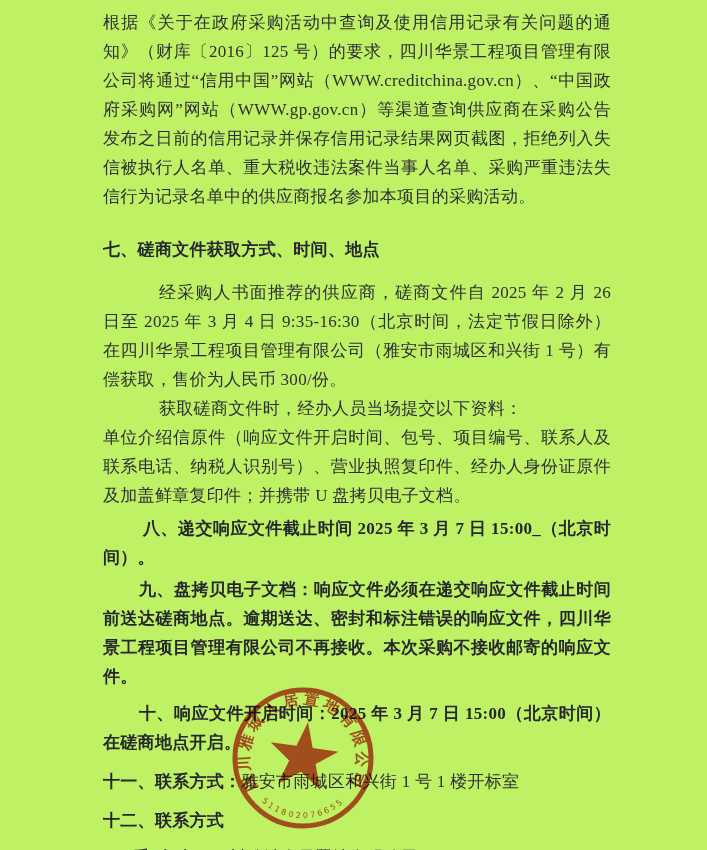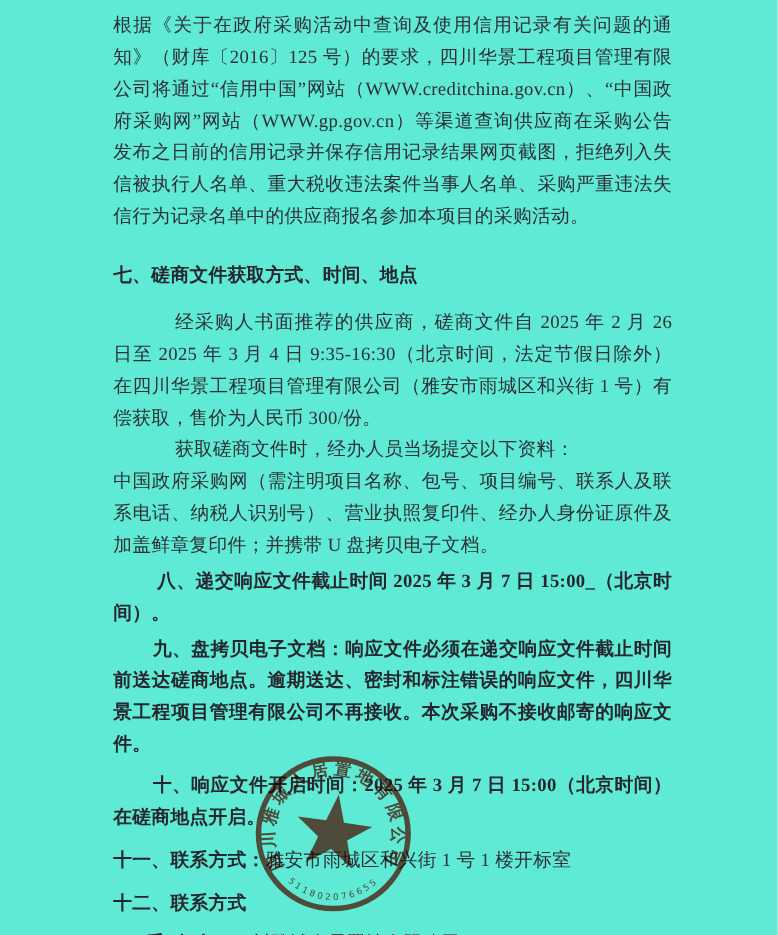--- a/index.html
+++ b/index.html
@@ -5,21 +5,21 @@
   html, body {
     margin: 0;
     padding: 0;
     background: #e8e8e8;
   }
   .page {
     position: relative;
     width: 707px;
     height: 850px;
     margin: 0 auto;
-    background: #5eead4;
+    background: #bef264;
     overflow: hidden;
     font-family: "Liberation Serif", "DejaVu Serif", serif;
     color: #2e2e36;
   }
   .content {
     position: absolute;
     left: 103px;
     top: 0;
     width: 508px;
     padding-top: 8px;
@@ -73,21 +73,21 @@
   <div class="content">
 
     <p>根据《关于在政府采购活动中查询及使用信用记录有关问题的通知》（财库〔2016〕125 号）的要求，四川华景工程项目管理有限公司将通过“信用中国”网站（WWW.creditchina.gov.cn）、“中国政府采购网”网站（WWW.gp.gov.cn）等渠道查询供应商在采购公告发布之日前的信用记录并保存信用记录结果网页截图，拒绝列入失信被执行人名单、重大税收违法案件当事人名单、采购严重违法失信行为记录名单中的供应商报名参加本项目的采购活动。</p>
 
     <h3 class="h-sec sec7-head">七、磋商文件获取方式、时间、地点</h3>
 
     <p class="p-indent p1">经采购人书面推荐的供应商，磋商文件自 2025 年 2 月 26 日至 2025 年 3 月 4 日 9:35-16:30（北京时间，法定节假日除外）在四川华景工程项目管理有限公司（雅安市雨城区和兴街 1 号）有偿获取，售价为人民币 300/份。</p>
 
     <p class="p-indent">获取磋商文件时，经办人员当场提交以下资料：</p>
 
-    <p>中国政府采购网（需注明项目名称、包号、项目编号、联系人及联系电话、纳税人识别号）、营业执照复印件、经办人身份证原件及加盖鲜章复印件；并携带 U 盘拷贝电子文档。</p>
+    <p>单位介绍信原件（响应文件开启时间、包号、项目编号、联系人及联系电话、纳税人识别号）、营业执照复印件、经办人身份证原件及加盖鲜章复印件；并携带 U 盘拷贝电子文档。</p>
 
     <p class="bold s8">八、递交响应文件截止时间 2025 年 3 月 7 日 15:00_（北京时间）。</p>
 
     <p class="bold s9"><span>九、盘拷贝电子文档：</span><span>响应文件必须在递交响应文件截止时间前送达磋商地点。逾期送达、密封和标注错误的响应文件，四川华景工程项目管理有限公司不再接收。本次采购不接收邮寄的响应文件。</span></p>
 
     <p class="bold s10"><span>十、响应文件开启时间：</span><span>2025 年 3 月 7 日 15:00（北京时间）在磋商地点开启。</span></p>
 
     <p class="s11"><span class="bold">十一、联系方式：</span><span class="val-regular">雅安市雨城区和兴街 1 号 1 楼开标室</span></p>
 
     <h3 class="h-sec s12">十二、联系方式</h3>

